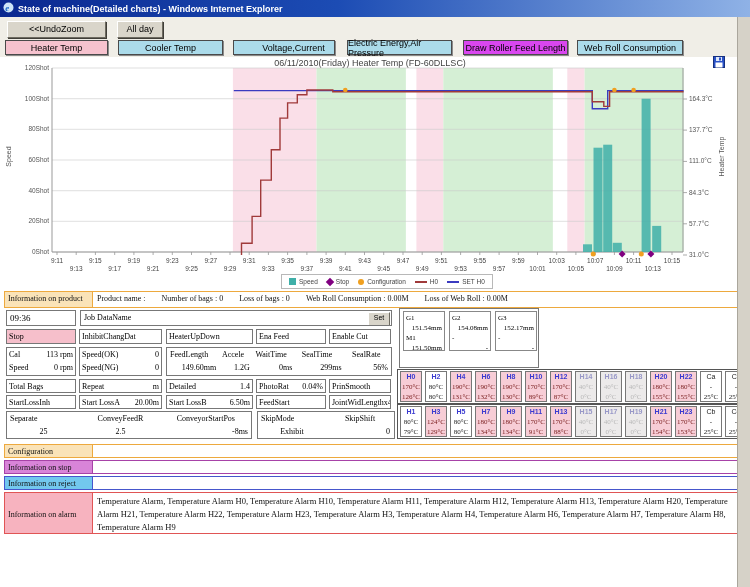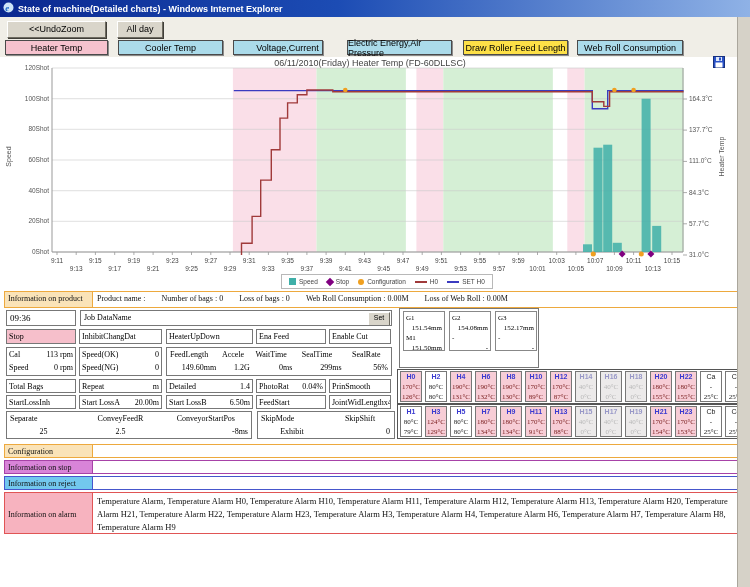--- a/index.html
+++ b/index.html
@@ -64,23 +64,23 @@
     <span>State of machine(Detailed charts) - Windows Internet Explorer</span>
   </div>
 
   <div class="toolstrip"></div>
   <div class="btn" style="left:7px;top:21px;width:99px;height:17px;">&lt;&lt;UndoZoom</div>
   <div class="btn" style="left:117px;top:21px;width:46px;height:17px;">All day</div>
 
   <div id="tabs">
       <div class="tab" style="left: 5px; width: 103px; background: rgb(246, 194, 206);">Heater Temp</div>
       <div class="tab" style="left: 118px; width: 105px; background: rgb(171, 219, 234);">Cooler Temp</div>
-      <div class="tab" style="left: 233px; width: 90px; background: rgb(171, 219, 234); padding-left: 19px;">Voltage,Current</div>
+      <div class="tab" style="left: 233px; width: 102px; background: rgb(171, 219, 234); padding-left: 19px;">Voltage,Current</div>
       <div class="tab" style="left: 347px; width: 105px; background: rgb(171, 219, 234);">Electric Energy,Air Pressure</div>
-      <div class="tab" style="left: 463px; width: 105px; background: #fde047;">Draw Roller Feed Length</div>
+      <div class="tab" style="left: 463px; width: 105px; background: #d946ef;">Draw Roller Feed Length</div>
       <div class="tab" style="left: 577px; width: 106px; background: rgb(171, 219, 234);">Web Roll Consumption</div>
     </div>
 
   <div class="chart-title">06/11/2010(Friday) Heater Temp (FD-60DLLSC)</div>
   <span class="disk">
     <svg width="12" height="12">
         <rect x="0.5" y="0.5" width="11" height="11" fill="#2a52c8" stroke="#16307e"></rect>
         <rect x="3" y="1" width="6" height="4" fill="#dfe8fa"></rect>
         <rect x="2.5" y="6.5" width="7" height="5" fill="#fff"></rect>
         <rect x="6" y="1.5" width="2" height="3" fill="#2a52c8"></rect>

